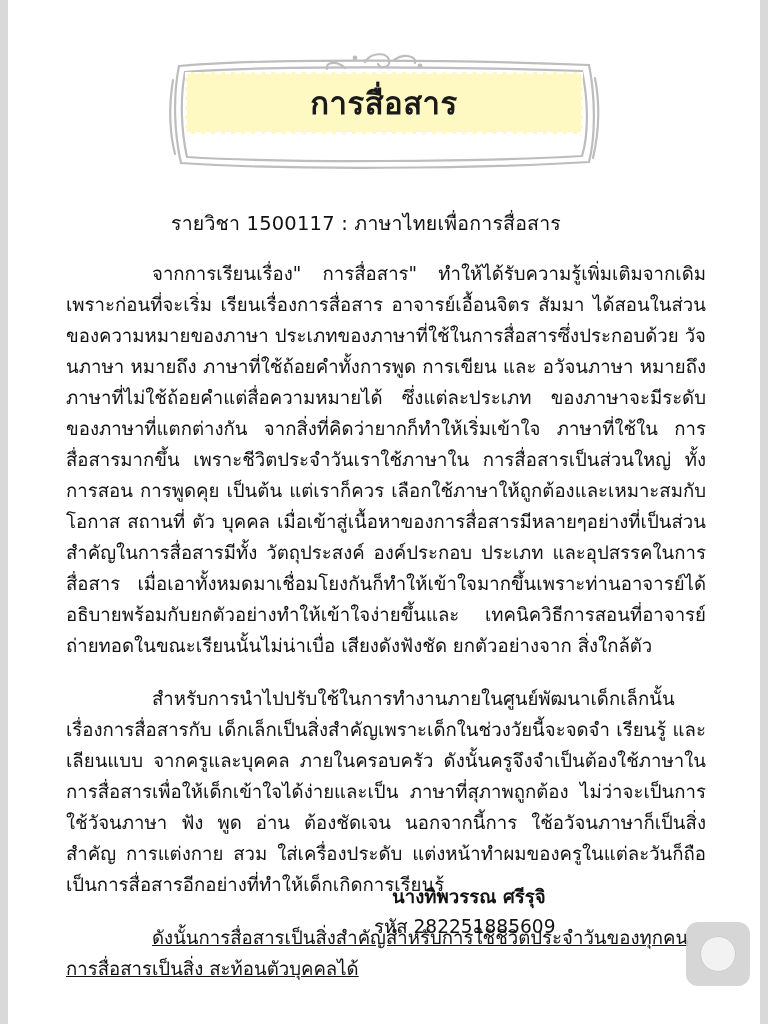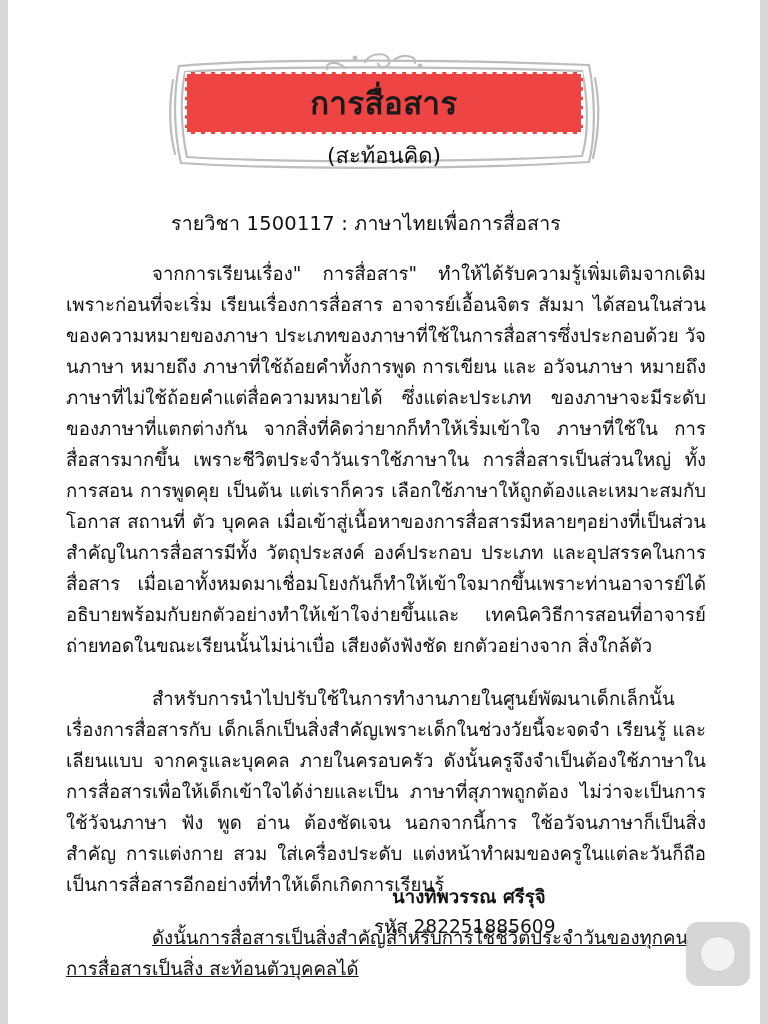--- a/index.html
+++ b/index.html
@@ -58,21 +58,21 @@
     left: 0; top: 0;
     width: 470px;
     height: 128px;
   }
   .banner-inner {
     position: absolute;
     left: 36px;
     top: 22px;
     width: 398px;
     height: 62px;
-    background: #ef4444;
+    background: #fef9c3;
     border: 2px dashed #ffffff;
     box-sizing: border-box;
     display: flex;
     align-items: center;
     justify-content: center;
   }
   .banner-title {
     font-size: 31px;
     font-weight: bold;
     color: #1a1a1a;
@@ -178,21 +178,20 @@
         <g fill="#bdbdbd">
           <circle cx="206" cy="8" r="2.4"></circle>
           <circle cx="271" cy="16" r="2.4"></circle>
           <circle cx="183" cy="26" r="2"></circle>
           <circle cx="281" cy="30" r="2"></circle>
         </g>
       </svg>
       <div class="banner-inner">
         <span class="banner-title">การสื่อสาร</span>
       </div>
-      <div class="banner-sub">(สะท้อนคิด)</div>
     </div>
 
     <div class="subject-line">รายวิชา 1500117 : ภาษาไทยเพื่อการสื่อสาร</div>
 
     <div class="body">
       <p class="para">จากการเรียนเรื่อง" การสื่อสาร" ทำให้ได้รับความรู้เพิ่มเติมจากเดิมเพราะก่อนที่จะเริ่ม เรียนเรื่องการสื่อสาร อาจารย์เอื้อนจิตร สัมมา ได้สอนในส่วนของความหมายของภาษา ประเภทของภาษาที่ใช้ในการสื่อสารซึ่งประกอบด้วย วัจนภาษา หมายถึง ภาษาที่ใช้ถ้อยคำทั้งการพูด การเขียน และ อวัจนภาษา หมายถึง ภาษาที่ไม่ใช้ถ้อยคำแต่สื่อความหมายได้ ซึ่งแต่ละประเภท ของภาษาจะมีระดับของภาษาที่แตกต่างกัน จากสิ่งที่คิดว่ายากก็ทำให้เริ่มเข้าใจ ภาษาที่ใช้ใน การสื่อสารมากขึ้น เพราะชีวิตประจำวันเราใช้ภาษาใน การสื่อสารเป็นส่วนใหญ่ ทั้งการสอน การพูดคุย เป็นต้น แต่เราก็ควร เลือกใช้ภาษาให้ถูกต้องและเหมาะสมกับโอกาส สถานที่ ตัว บุคคล เมื่อเข้าสู่เนื้อหาของการสื่อสารมีหลายๆอย่างที่เป็นส่วนสำคัญในการสื่อสารมีทั้ง วัตถุประสงค์ องค์ประกอบ ประเภท และอุปสรรคในการสื่อสาร เมื่อเอาทั้งหมดมาเชื่อมโยงกันก็ทำให้เข้าใจมากขึ้นเพราะท่านอาจารย์ได้อธิบายพร้อมกับยกตัวอย่างทำให้เข้าใจง่ายขึ้นและ เทคนิควิธีการสอนที่อาจารย์ถ่ายทอดในขณะเรียนนั้นไม่น่าเบื่อ เสียงดังฟังชัด ยกตัวอย่างจาก สิ่งใกล้ตัว</p>
       <p class="para">สำหรับการนำไปปรับใช้ในการทำงานภายในศูนย์พัฒนาเด็กเล็กนั้นเรื่องการสื่อสารกับ เด็กเล็กเป็นสิ่งสำคัญเพราะเด็กในช่วงวัยนี้จะจดจำ เรียนรู้ และเลียนแบบ จากครูและบุคคล ภายในครอบครัว ดังนั้นครูจึงจำเป็นต้องใช้ภาษาในการสื่อสารเพื่อให้เด็กเข้าใจได้ง่ายและเป็น ภาษาที่สุภาพถูกต้อง ไม่ว่าจะเป็นการใช้วัจนภาษา ฟัง พูด อ่าน ต้องชัดเจน นอกจากนี้การ ใช้อวัจนภาษาก็เป็นสิ่งสำคัญ การแต่งกาย สวม ใส่เครื่องประดับ แต่งหน้าทำผมของครูในแต่ละวันก็ถือเป็นการสื่อสารอีกอย่างที่ทำให้เด็กเกิดการเรียนรู้</p>
       <p class="para">ดังนั้นการสื่อสารเป็นสิ่งสำคัญสำหรับการใช้ชีวิตประจำวันของทุกคน การสื่อสารเป็นสิ่ง สะท้อนตัวบุคคลได้</p>
     </div>
 

